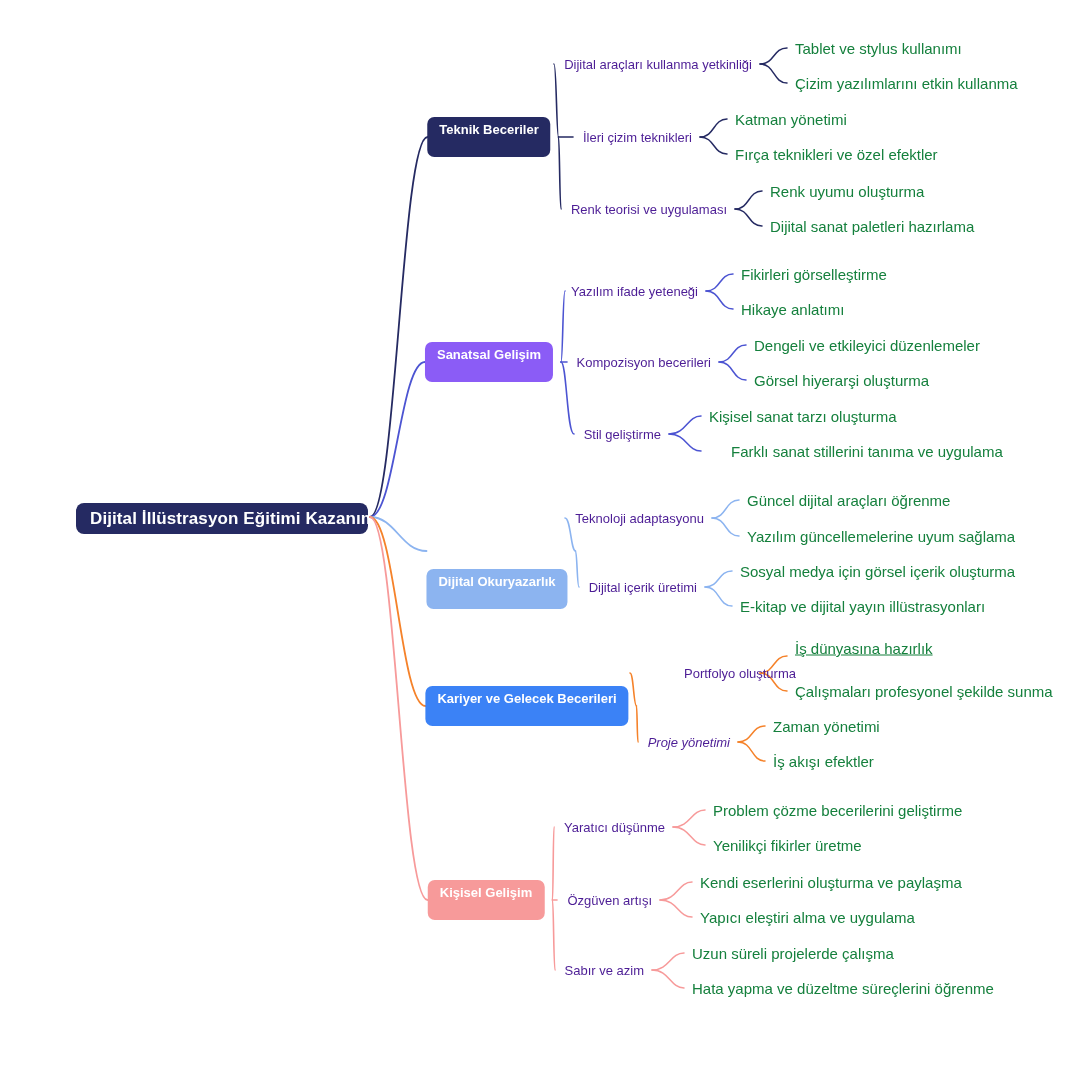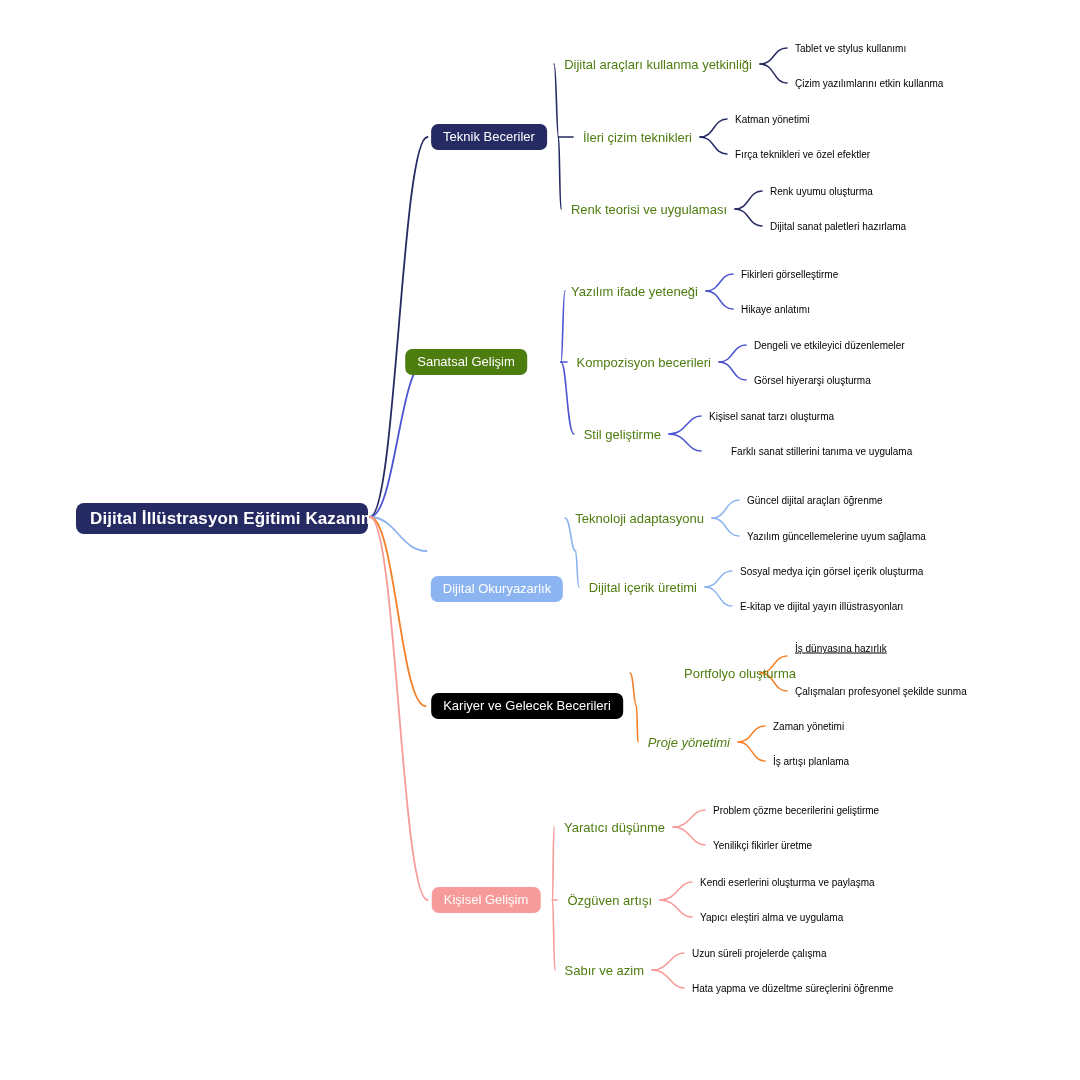--- a/index.html
+++ b/index.html
@@ -41,38 +41,38 @@
     color: #ffffff;
     font-size: 17px;
     font-weight: bold;
     letter-spacing: 0.1px;
     max-width: 292px;
     overflow: hidden;
     text-overflow: clip;
   }
   
   .branch {
-    height: 26px;
+    height: 40px;
     line-height: 26px;
     padding: 0 12px;
     border-radius: 7px;
     color: #ffffff;
     font-size: 13px;
-    font-weight: normal;
+    font-weight: bold;
     transform: translate(-50%, -50%);
   }
   
   .mid {
-    color: #4d7c0f;
+    color: #4c1d95;
     font-size: 13px;
     transform: translate(-100%, -50%);
   }
   .leaf {
-    color: #000000;
-    font-size: 10px;
+    color: #15803d;
+    font-size: 15px;
     transform: translate(0, -50%);
   }
 </style>
 </head>
 <body>
 
 <div id="canvas">
   <svg id="wires" viewBox="0 0 1080 1080" xmlns="http://www.w3.org/2000/svg">
       <path d="M 370 517 C 395.875 517, 401.625 137, 427.5 137" fill="none" stroke="#252a62" stroke-width="1.8" stroke-linecap="round"></path>
       <path d="M 558.5 137 C 556.475 137, 556.475 64, 554 64" fill="none" stroke="#252a62" stroke-width="1.6" stroke-linecap="round"></path>
@@ -124,44 +124,44 @@
   <div class="node branch" style="left: 489px; top: 137px; background: rgb(37, 42, 98);">Teknik Beceriler</div>
       <div class="node mid" style="left: 752px; top: 64px;">Dijital araçları kullanma yetkinliği</div>
       <div class="node leaf" style="left: 795px; top: 48px;">Tablet ve stylus kullanımı</div>
       <div class="node leaf" style="left: 795px; top: 83px;">Çizim yazılımlarını etkin kullanma</div>
       <div class="node mid" style="left: 692px; top: 137px;">İleri çizim teknikleri</div>
       <div class="node leaf" style="left: 735px; top: 119px;">Katman yönetimi</div>
       <div class="node leaf" style="left: 735px; top: 154px;">Fırça teknikleri ve özel efektler</div>
       <div class="node mid" style="left: 727px; top: 209px;">Renk teorisi ve uygulaması</div>
       <div class="node leaf" style="left: 770px; top: 191px;">Renk uyumu oluşturma</div>
       <div class="node leaf" style="left: 770px; top: 226px;">Dijital sanat paletleri hazırlama</div>
-      <div class="node branch" style="left: 466px; top: 362px; background: #4d7c0f;">Sanatsal Gelişim</div>
+      <div class="node branch" style="left: 489px; top: 362px; background: #8b5cf6;">Sanatsal Gelişim</div>
       <div class="node mid" style="left: 698px; top: 291px;">Yazılım ifade yeteneği</div>
       <div class="node leaf" style="left: 741px; top: 274px;">Fikirleri görselleştirme</div>
       <div class="node leaf" style="left: 741px; top: 309px;">Hikaye anlatımı</div>
       <div class="node mid" style="left: 711px; top: 362px;">Kompozisyon becerileri</div>
       <div class="node leaf" style="left: 754px; top: 345px;">Dengeli ve etkileyici düzenlemeler</div>
       <div class="node leaf" style="left: 754px; top: 380px;">Görsel hiyerarşi oluşturma</div>
       <div class="node mid" style="left: 661px; top: 434px;">Stil geliştirme</div>
       <div class="node leaf" style="left: 709px; top: 416px;">Kişisel sanat tarzı oluşturma</div>
       <div class="node leaf" style="left: 731px; top: 451px;">Farklı sanat stillerini tanıma ve uygulama</div>
       <div class="node branch" style="left: 497px; top: 551px; background: rgb(140, 180, 240); margin-top: 38px;">Dijital Okuryazarlık</div>
       <div class="node mid" style="left: 704px; top: 518px;">Teknoloji adaptasyonu</div>
       <div class="node leaf" style="left: 747px; top: 500px;">Güncel dijital araçları öğrenme</div>
       <div class="node leaf" style="left: 747px; top: 536px;">Yazılım güncellemelerine uyum sağlama</div>
       <div class="node mid" style="left: 697px; top: 587px;">Dijital içerik üretimi</div>
       <div class="node leaf" style="left: 740px; top: 571px;">Sosyal medya için görsel içerik oluşturma</div>
       <div class="node leaf" style="left: 740px; top: 606px;">E-kitap ve dijital yayın illüstrasyonları</div>
-      <div class="node branch" style="left: 527px; top: 706px; background: #000000;">Kariyer ve Gelecek Becerileri</div>
+      <div class="node branch" style="left: 527px; top: 706px; background: #3b82f6;">Kariyer ve Gelecek Becerileri</div>
       <div class="node mid" style="left: 796px; top: 673px;">Portfolyo oluşturma</div>
       <div class="node leaf" style="left: 795px; top: 648px; text-decoration: underline;">İş dünyasına hazırlık</div>
       <div class="node leaf" style="left: 795px; top: 691px;">Çalışmaları profesyonel şekilde sunma</div>
       <div class="node mid" style="left: 730px; top: 742px; font-style: italic;">Proje yönetimi</div>
       <div class="node leaf" style="left: 773px; top: 726px;">Zaman yönetimi</div>
-      <div class="node leaf" style="left: 773px; top: 761px;">İş artışı planlama</div>
+      <div class="node leaf" style="left: 773px; top: 761px;">İş akışı efektler</div>
       <div class="node branch" style="left: 486px; top: 900px; background: rgb(247, 154, 154);">Kişisel Gelişim</div>
       <div class="node mid" style="left: 665px; top: 827px;">Yaratıcı düşünme</div>
       <div class="node leaf" style="left: 713px; top: 810px;">Problem çözme becerilerini geliştirme</div>
       <div class="node leaf" style="left: 713px; top: 845px;">Yenilikçi fikirler üretme</div>
       <div class="node mid" style="left: 652px; top: 900px;">Özgüven artışı</div>
       <div class="node leaf" style="left: 700px; top: 882px;">Kendi eserlerini oluşturma ve paylaşma</div>
       <div class="node leaf" style="left: 700px; top: 917px;">Yapıcı eleştiri alma ve uygulama</div>
       <div class="node mid" style="left: 644px; top: 970px;">Sabır ve azim</div>
       <div class="node leaf" style="left: 692px; top: 953px;">Uzun süreli projelerde çalışma</div>
       <div class="node leaf" style="left: 692px; top: 988px;">Hata yapma ve düzeltme süreçlerini öğrenme</div>

